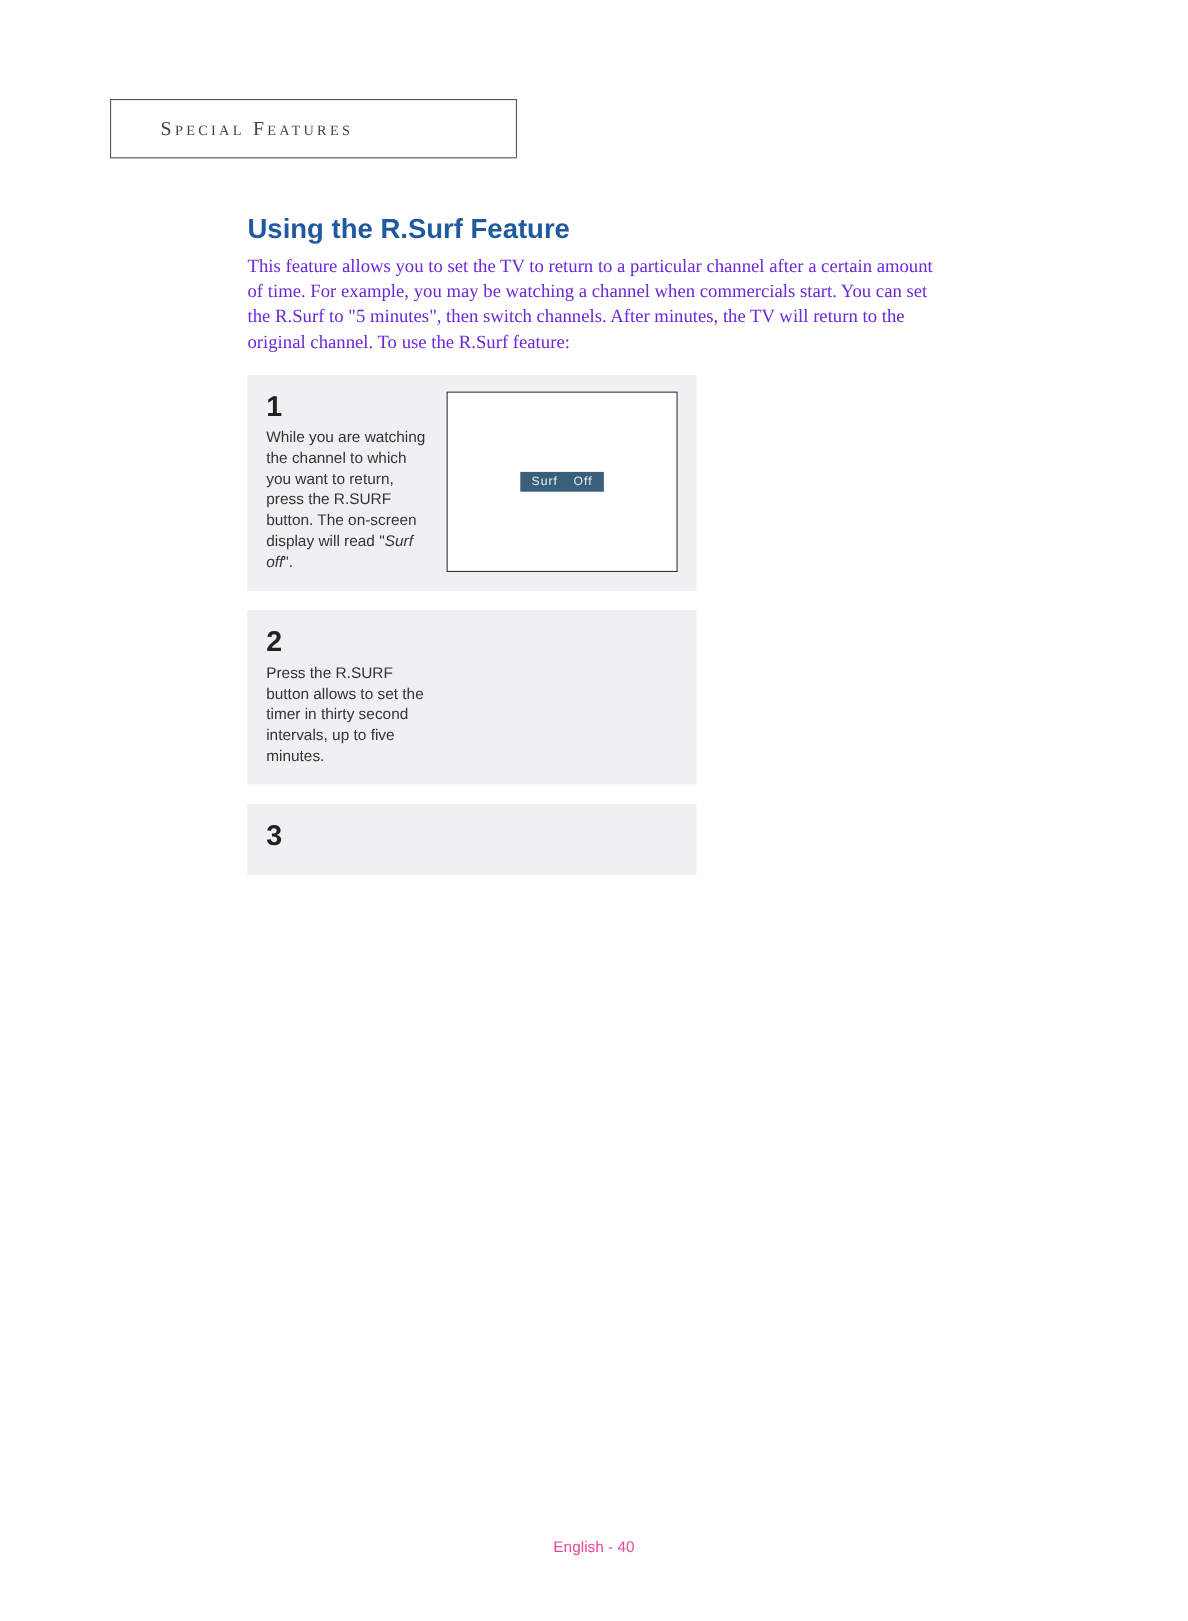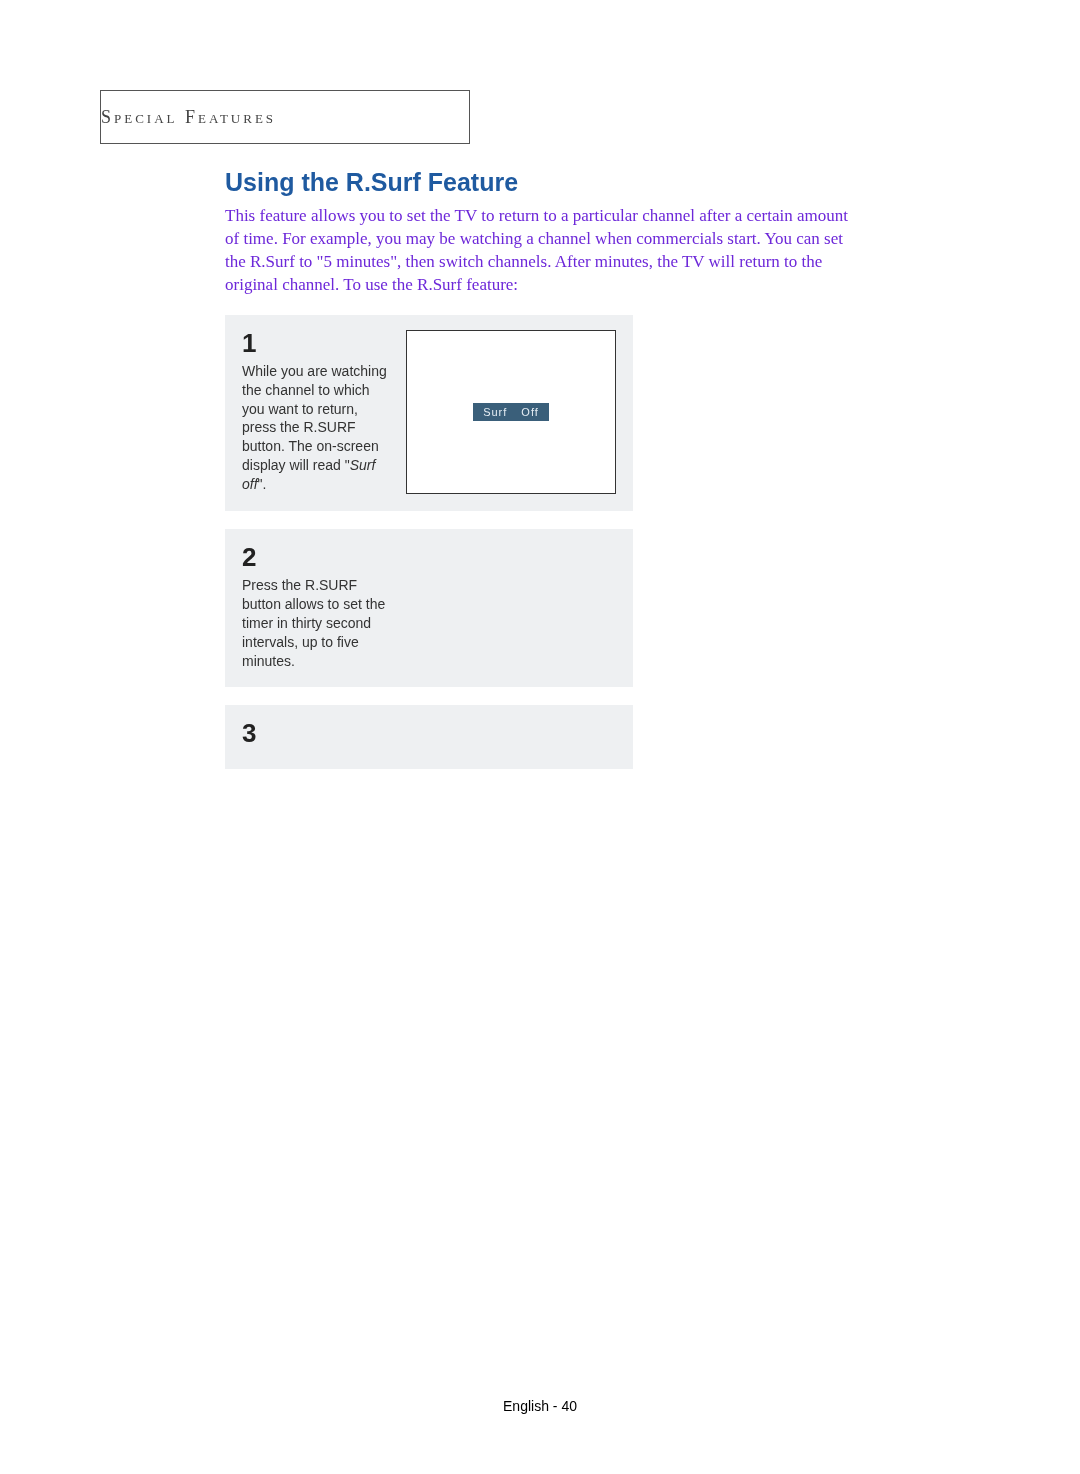--- a/index.html
+++ b/index.html
@@ -21,31 +21,32 @@
   .section-header-wrap {
     position: absolute;
     top: 90px;
     left: 100px;
     width: 370px;
     height: 54px;
     border: 1px solid #555;
     box-sizing: border-box;
     display: flex;
     align-items: center;
+    padding-left: 45px;
   }
   .section-header {
     font-family: Georgia, serif;
     font-variant: small-caps;
     letter-spacing: 3px;
     font-size: 18px;
     color: #444;
   }
   .content {
     position: absolute;
-    top: 158px;
+    top: 184px;
     left: 225px;
     width: 640px;
   }
   h1.title {
     font-family: Arial, Helvetica, sans-serif;
     font-weight: 700;
     font-size: 25px;
     color: #1f5aa0;
     margin: 10px 0 8px 0;
   }
@@ -126,21 +127,21 @@
     color: #333;
   }
   .footer {
     position: absolute;
     bottom: 60px;
     left: 0;
     width: 100%;
     text-align: center;
     font-family: Arial, Helvetica, sans-serif;
     font-size: 14px;
-    color: #000000;
+    color: #ec4899;
   }
 </style>
 </head>
 <body>
 
 <div class="page">
 
   <div class="section-header-wrap">
     <span class="section-header">Special Features</span>
   </div>

